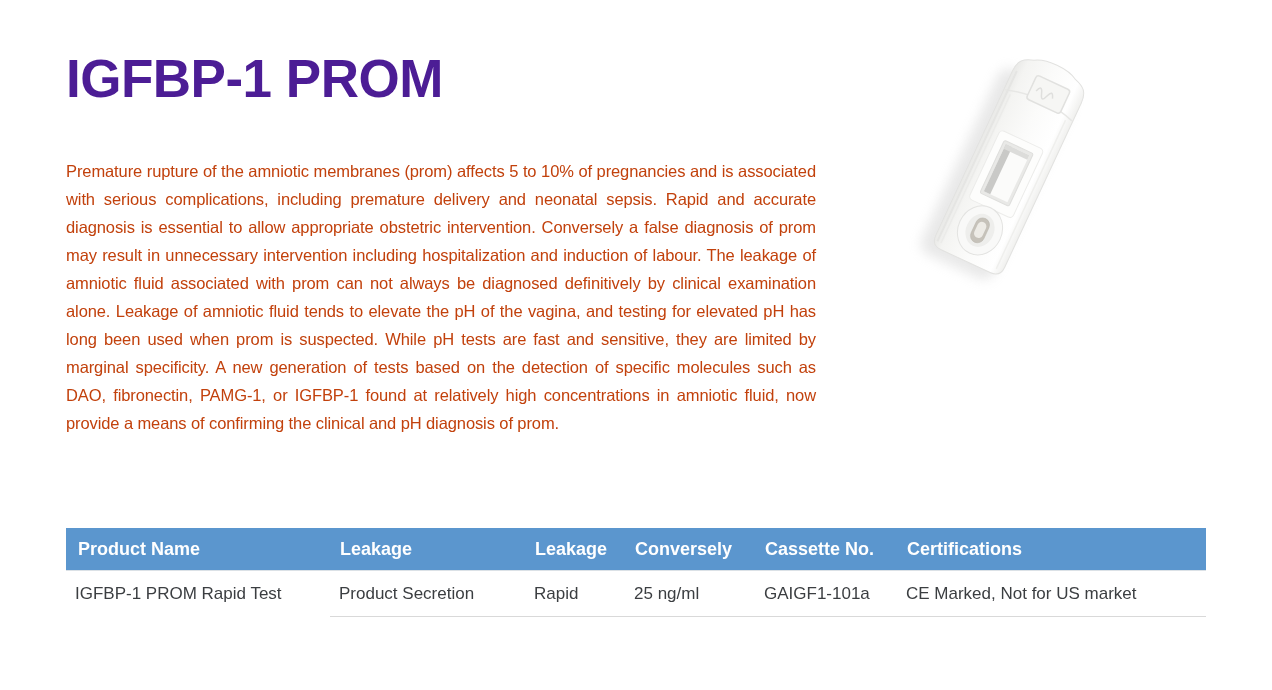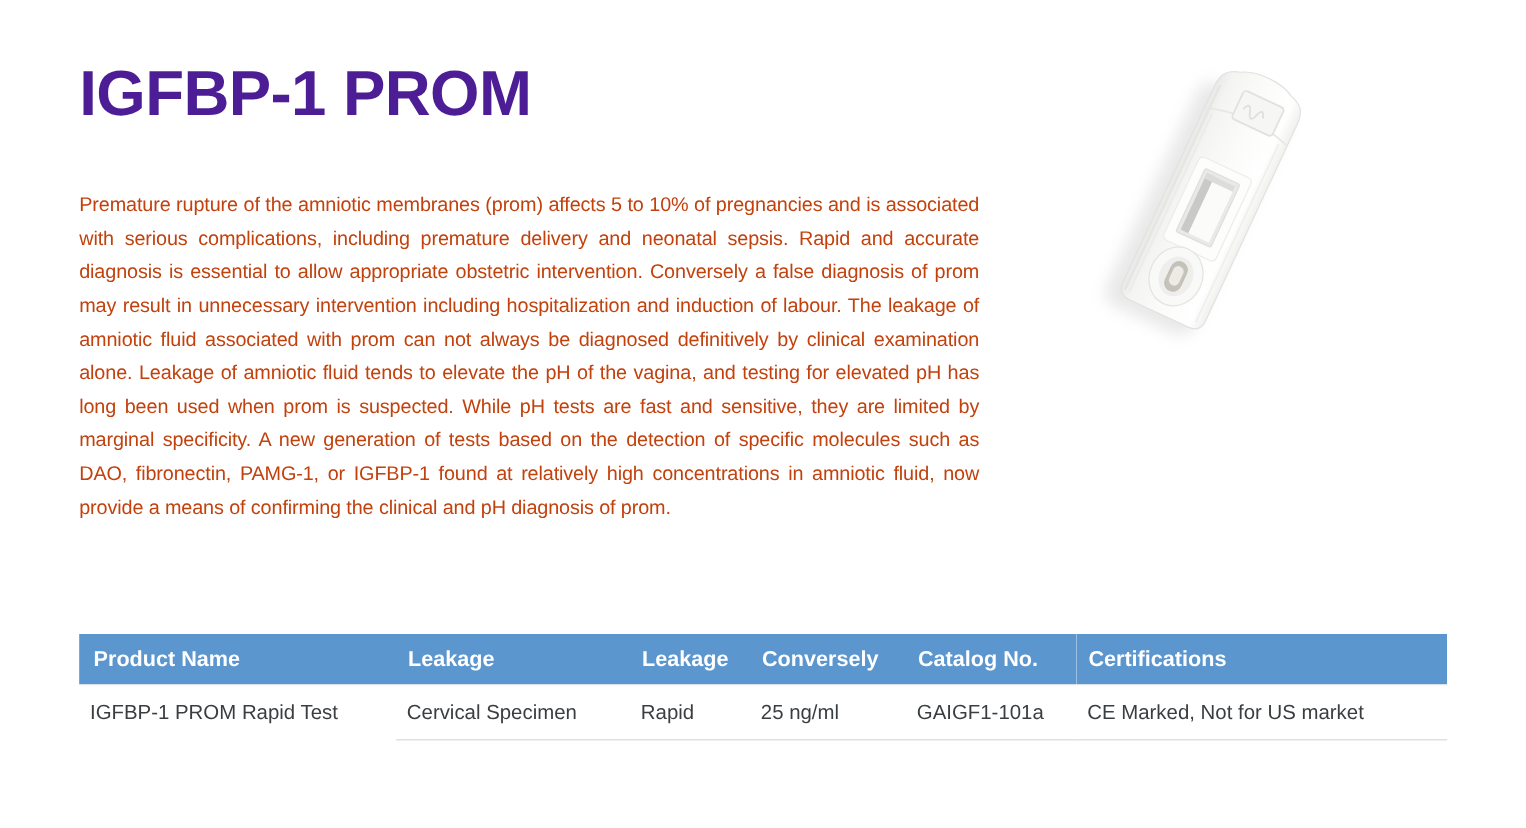--- a/index.html
+++ b/index.html
@@ -132,28 +132,28 @@
       <col style="width:130px">
         <col style="width:142px">
         <col style="width:309px">
     </colgroup>
     <thead>
       <tr>
         <th style="padding-left:12px">Product Name</th>
         <th>Leakage</th>
         <th>Leakage</th>
         <th>Conversely</th>
-        <th>Catalog No.</th>
+        <th>Cassette No.</th>
         <th>Certifications</th>
       </tr>
     </thead>
     <tbody>
       <tr class="row-1">
         <td class="no-border">IGFBP-1 PROM Rapid Test</td>
-        <td>Cervical Specimen</td>
+        <td>Product Secretion</td>
         <td>Rapid</td>
         <td>25 ng/ml</td>
         <td>GAIGF1-101a</td>
         <td>CE Marked, Not for US market</td>
       </tr>
     </tbody>
   </table>
 
 </div>
 

